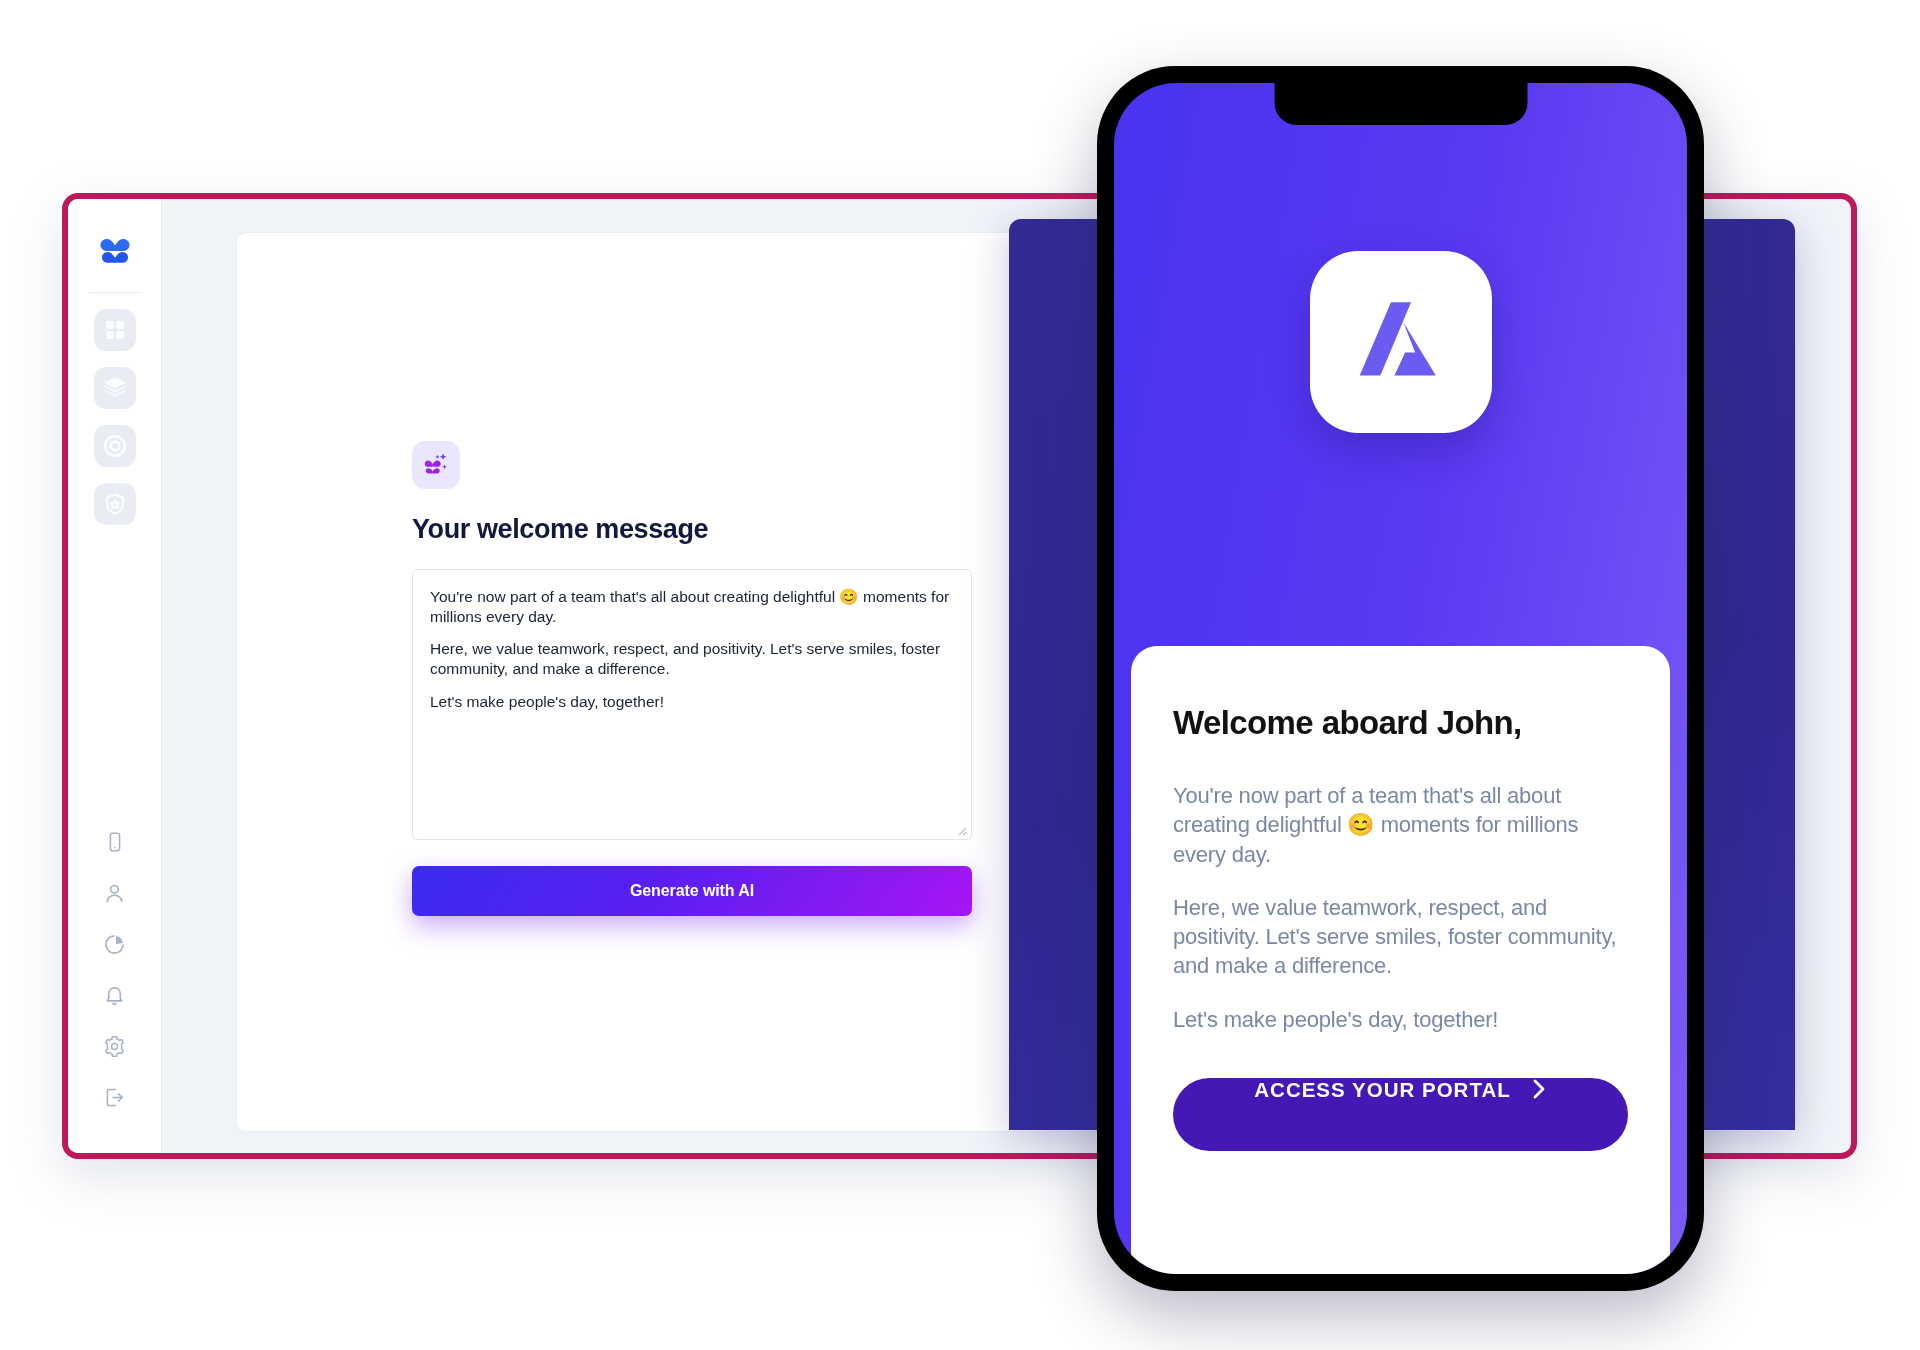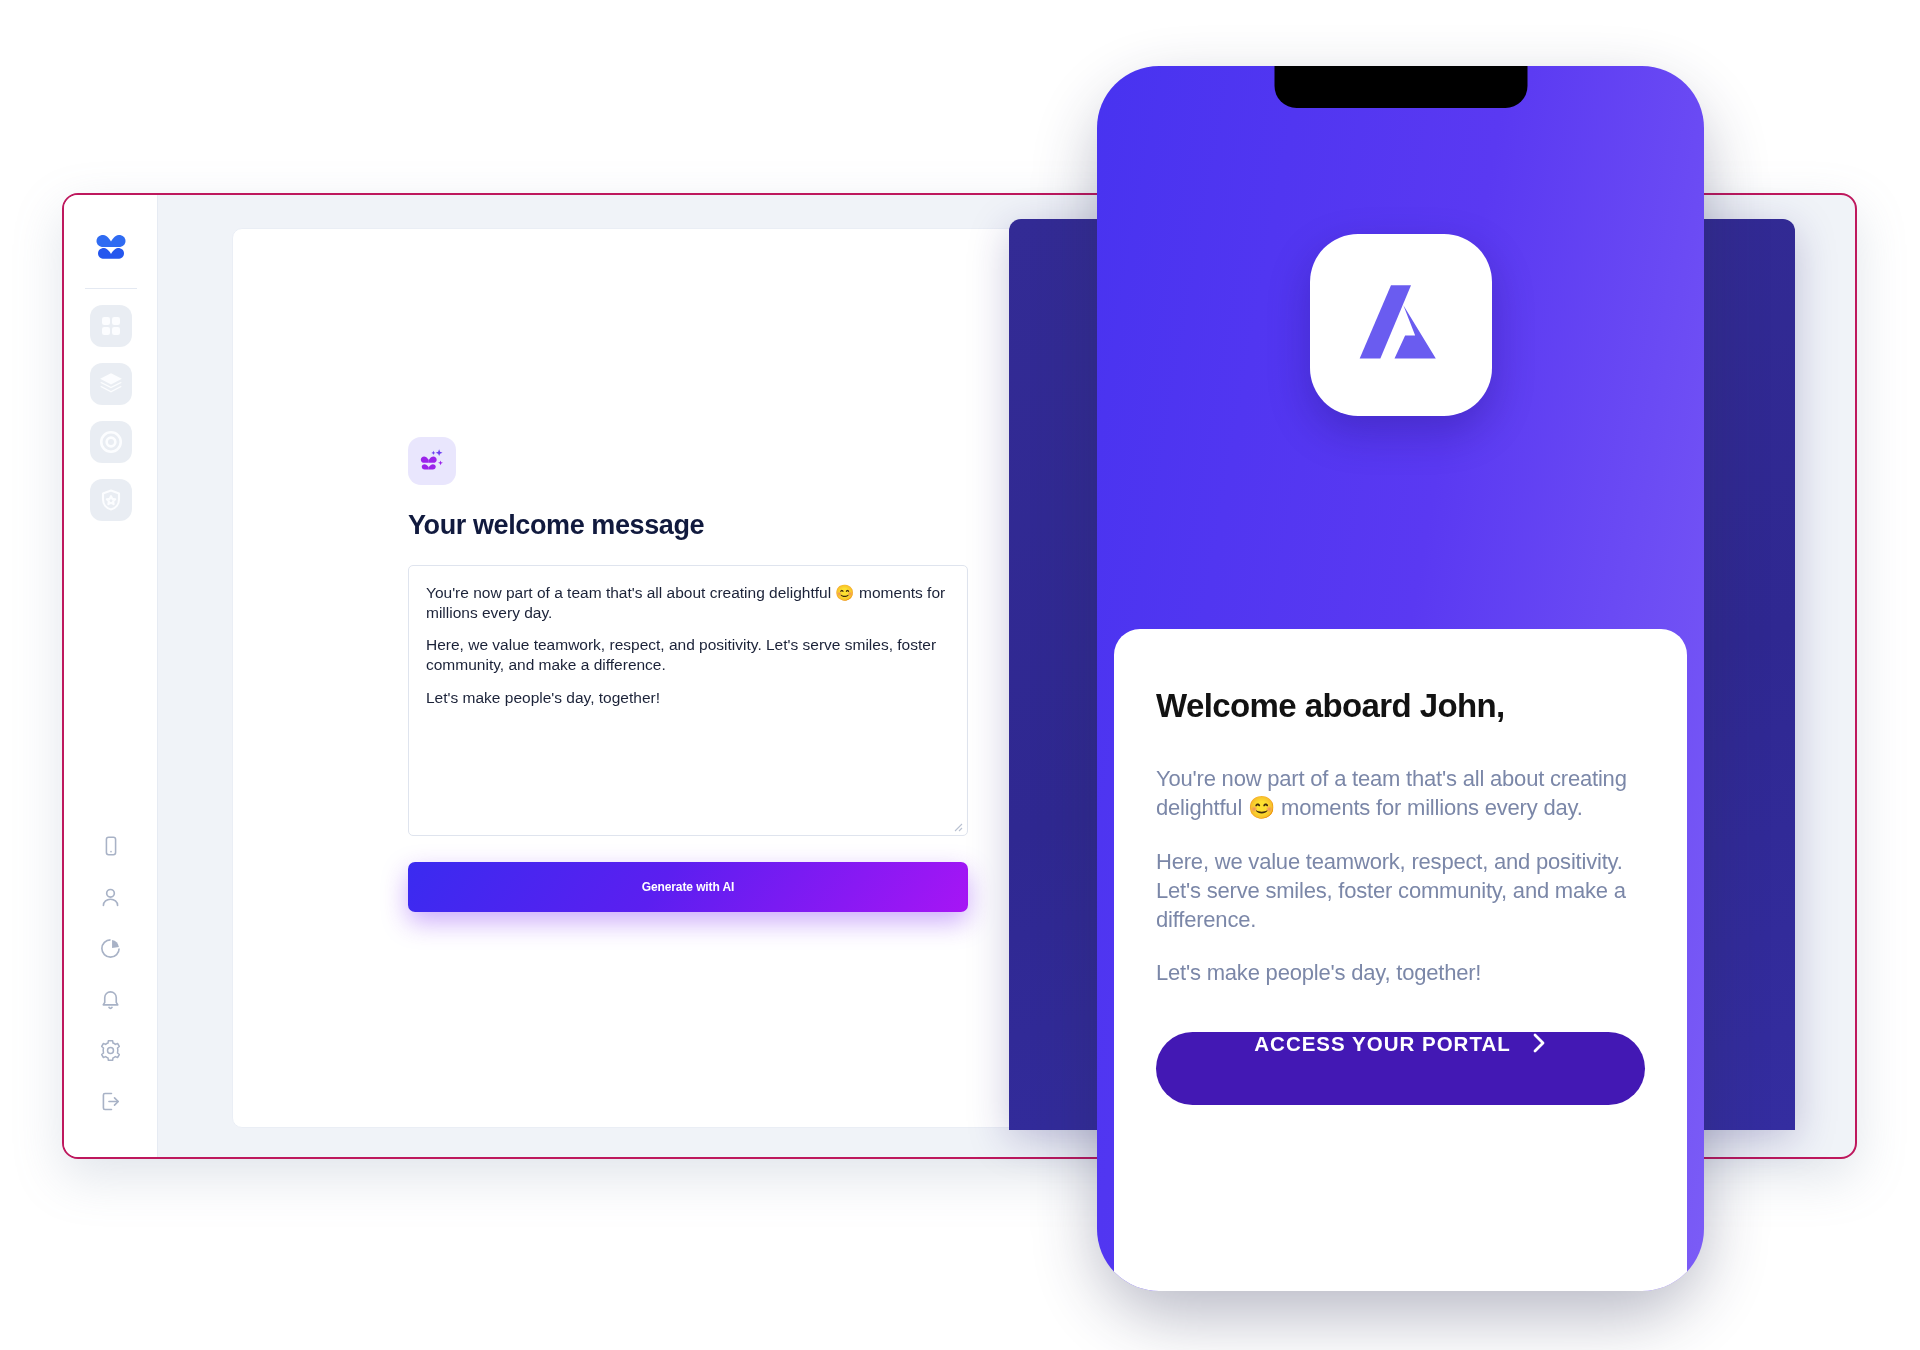--- a/index.html
+++ b/index.html
@@ -21,21 +21,21 @@
 
   
   #app-window {
     position: absolute;
     left: 62px;
     top: 193px;
     width: 1795px;
     height: 966px;
     background: #f0f3f8;
     border-radius: 16px;
-    border: 2px solid #be185d;
+    border: 6px solid #be185d;
     box-shadow: 0 18px 50px rgba(120,135,165,0.22);
     overflow: hidden;
   }
 
   
   #sidebar {
     position: absolute;
     left: 0; top: 0;
     width: 94px;
     height: 100%;
@@ -152,21 +152,21 @@
   }
 
   #generate-btn {
     margin-top: 26px;
     width: 560px;
     height: 50px;
     border: none;
     border-radius: 7px;
     background: linear-gradient(125deg, #3a2bf0 0%, #5b1ff0 45%, #a715f5 100%);
     color: #ffffff;
-    font-size: 12px;
+    font-size: 16px;
     font-weight: bold;
     font-family: "Liberation Sans", sans-serif;
     letter-spacing: -0.1px;
     cursor: pointer;
     box-shadow: 0 10px 26px rgba(122,34,244,0.38);
   }
 
   
   #indigo-panel {
     position: absolute;
@@ -182,20 +182,21 @@
   
   #phone {
     position: absolute;
     left: 1097px;
     top: 66px;
     width: 607px;
     height: 1225px;
     background: #000000;
     border-radius: 78px;
     box-shadow: 0 26px 64px rgba(40,45,80,0.32);
+    padding: 17px;
   }
 
   #phone-screen {
     position: relative;
     width: 100%;
     height: 100%;
     border-radius: 62px;
     overflow: hidden;
     background: linear-gradient(100deg, #4833f0 0%, #5a39f2 50%, #7b5cf6 100%);
   }

